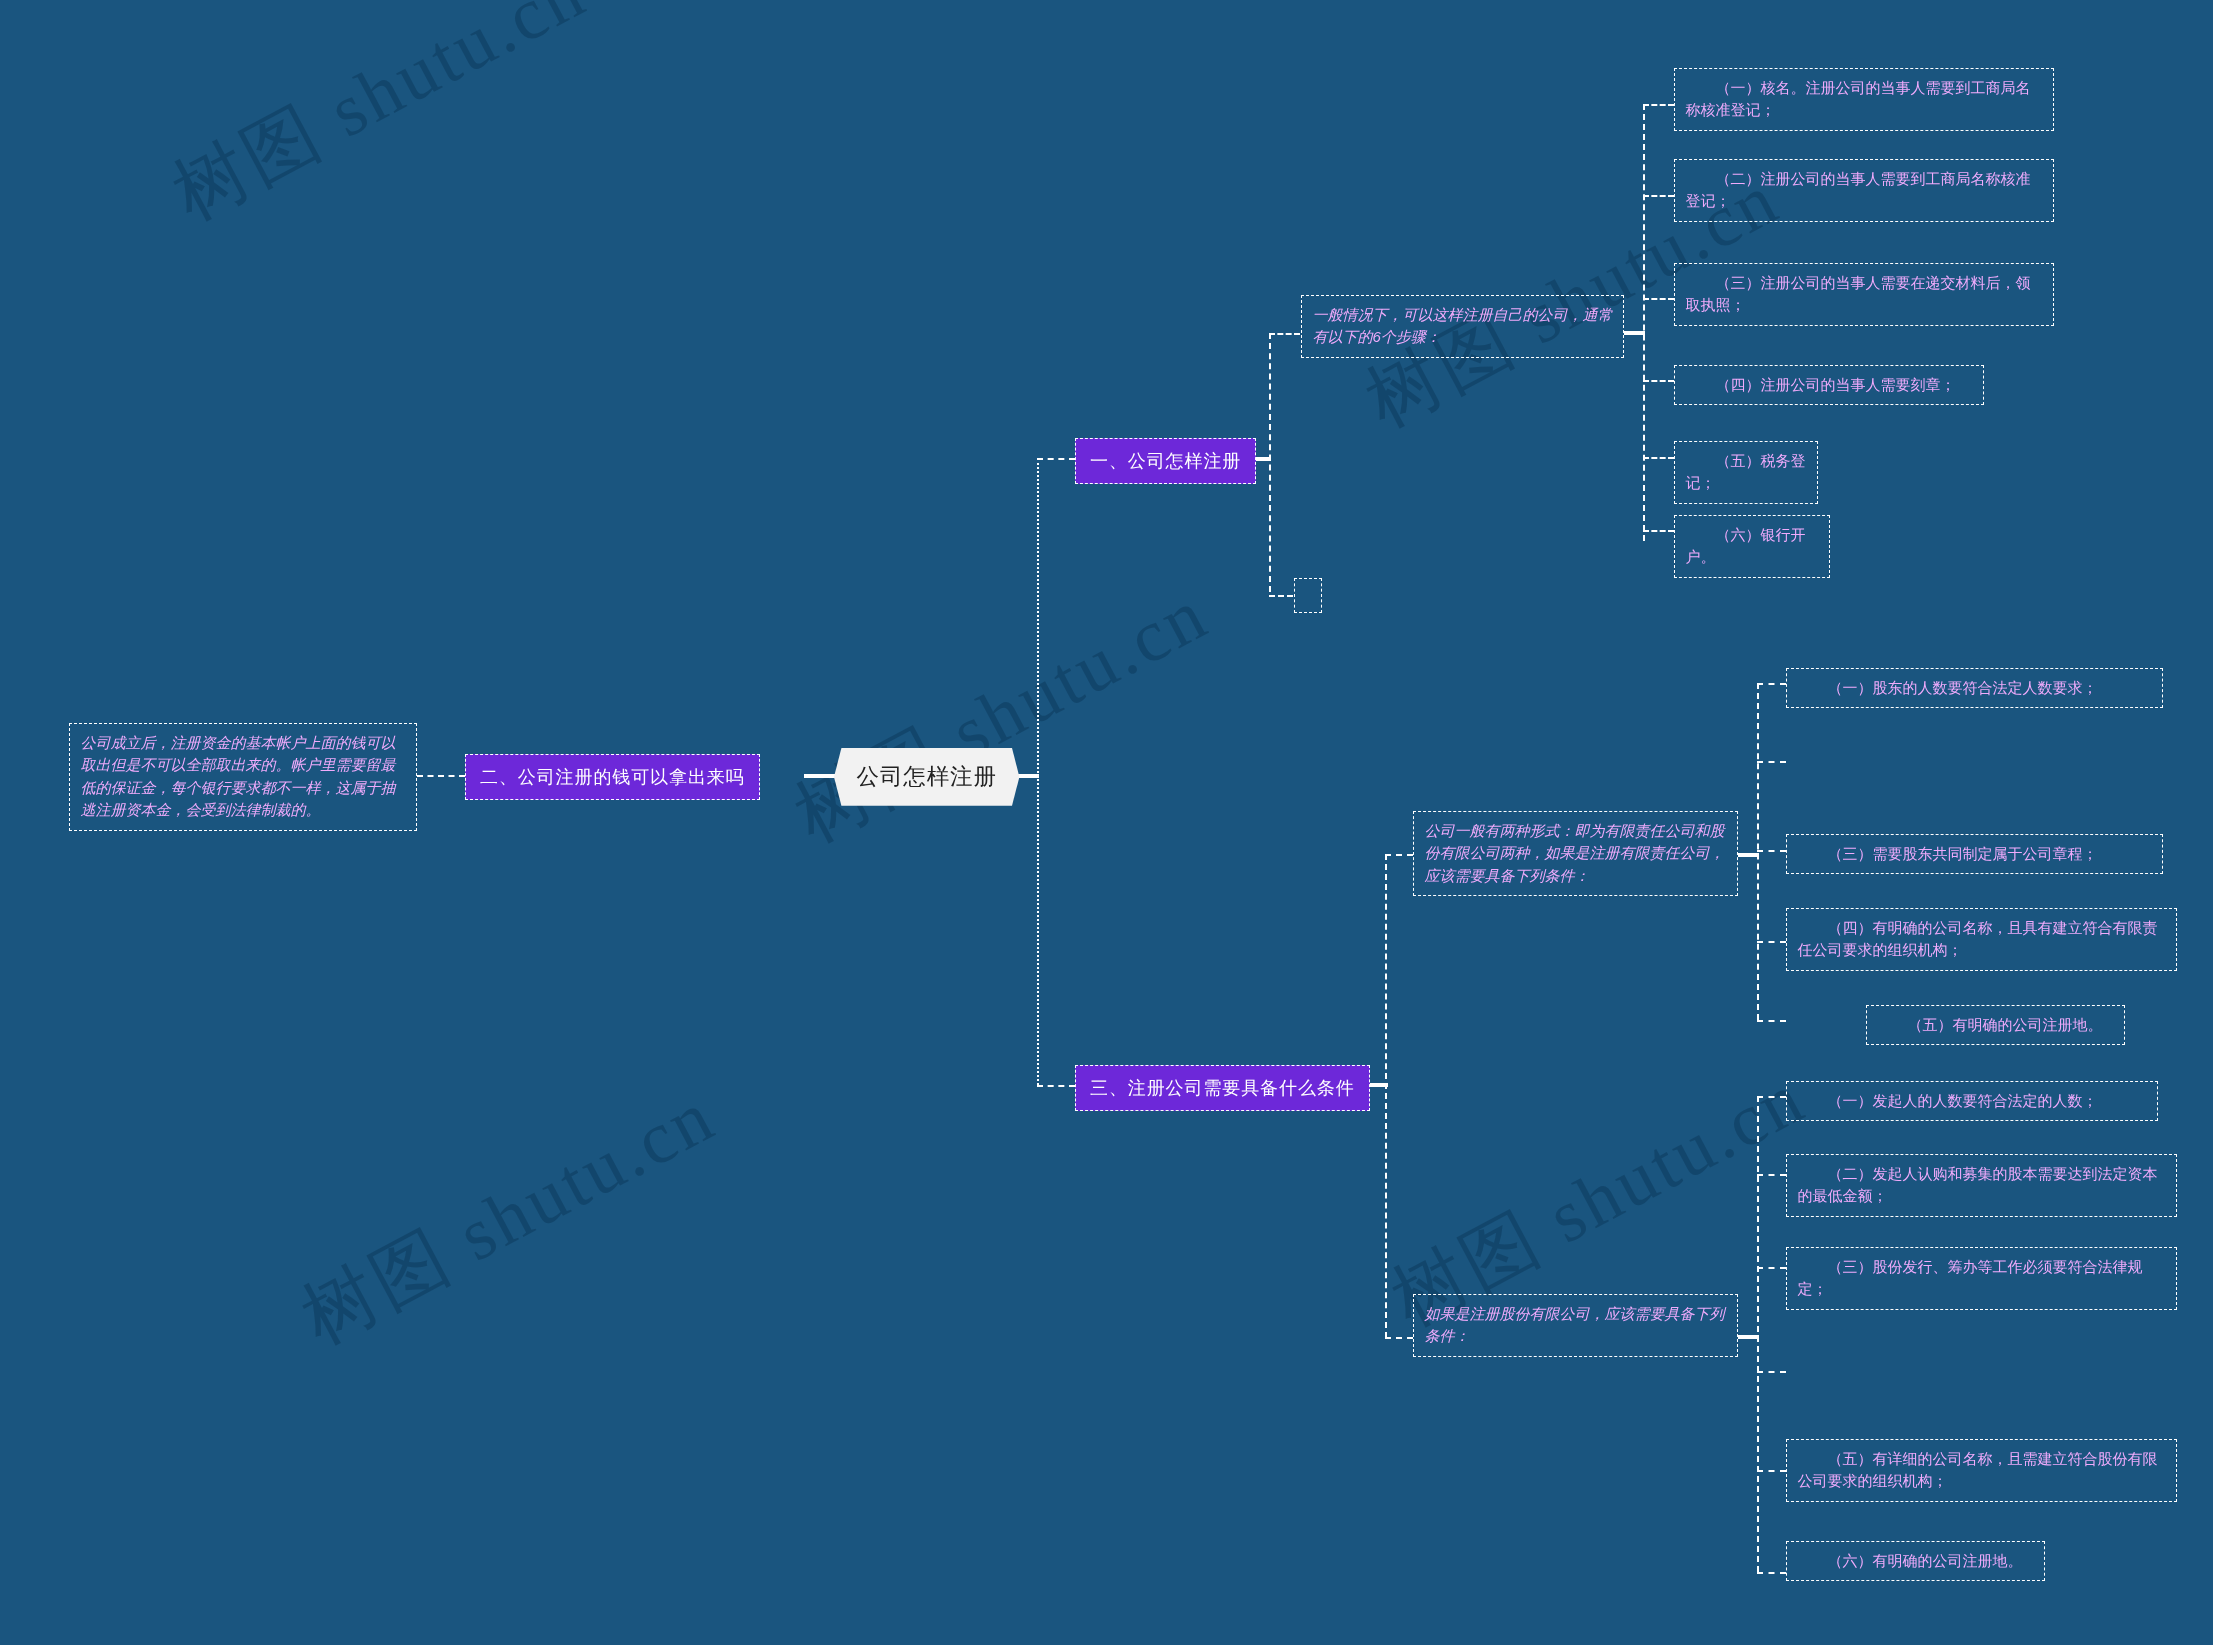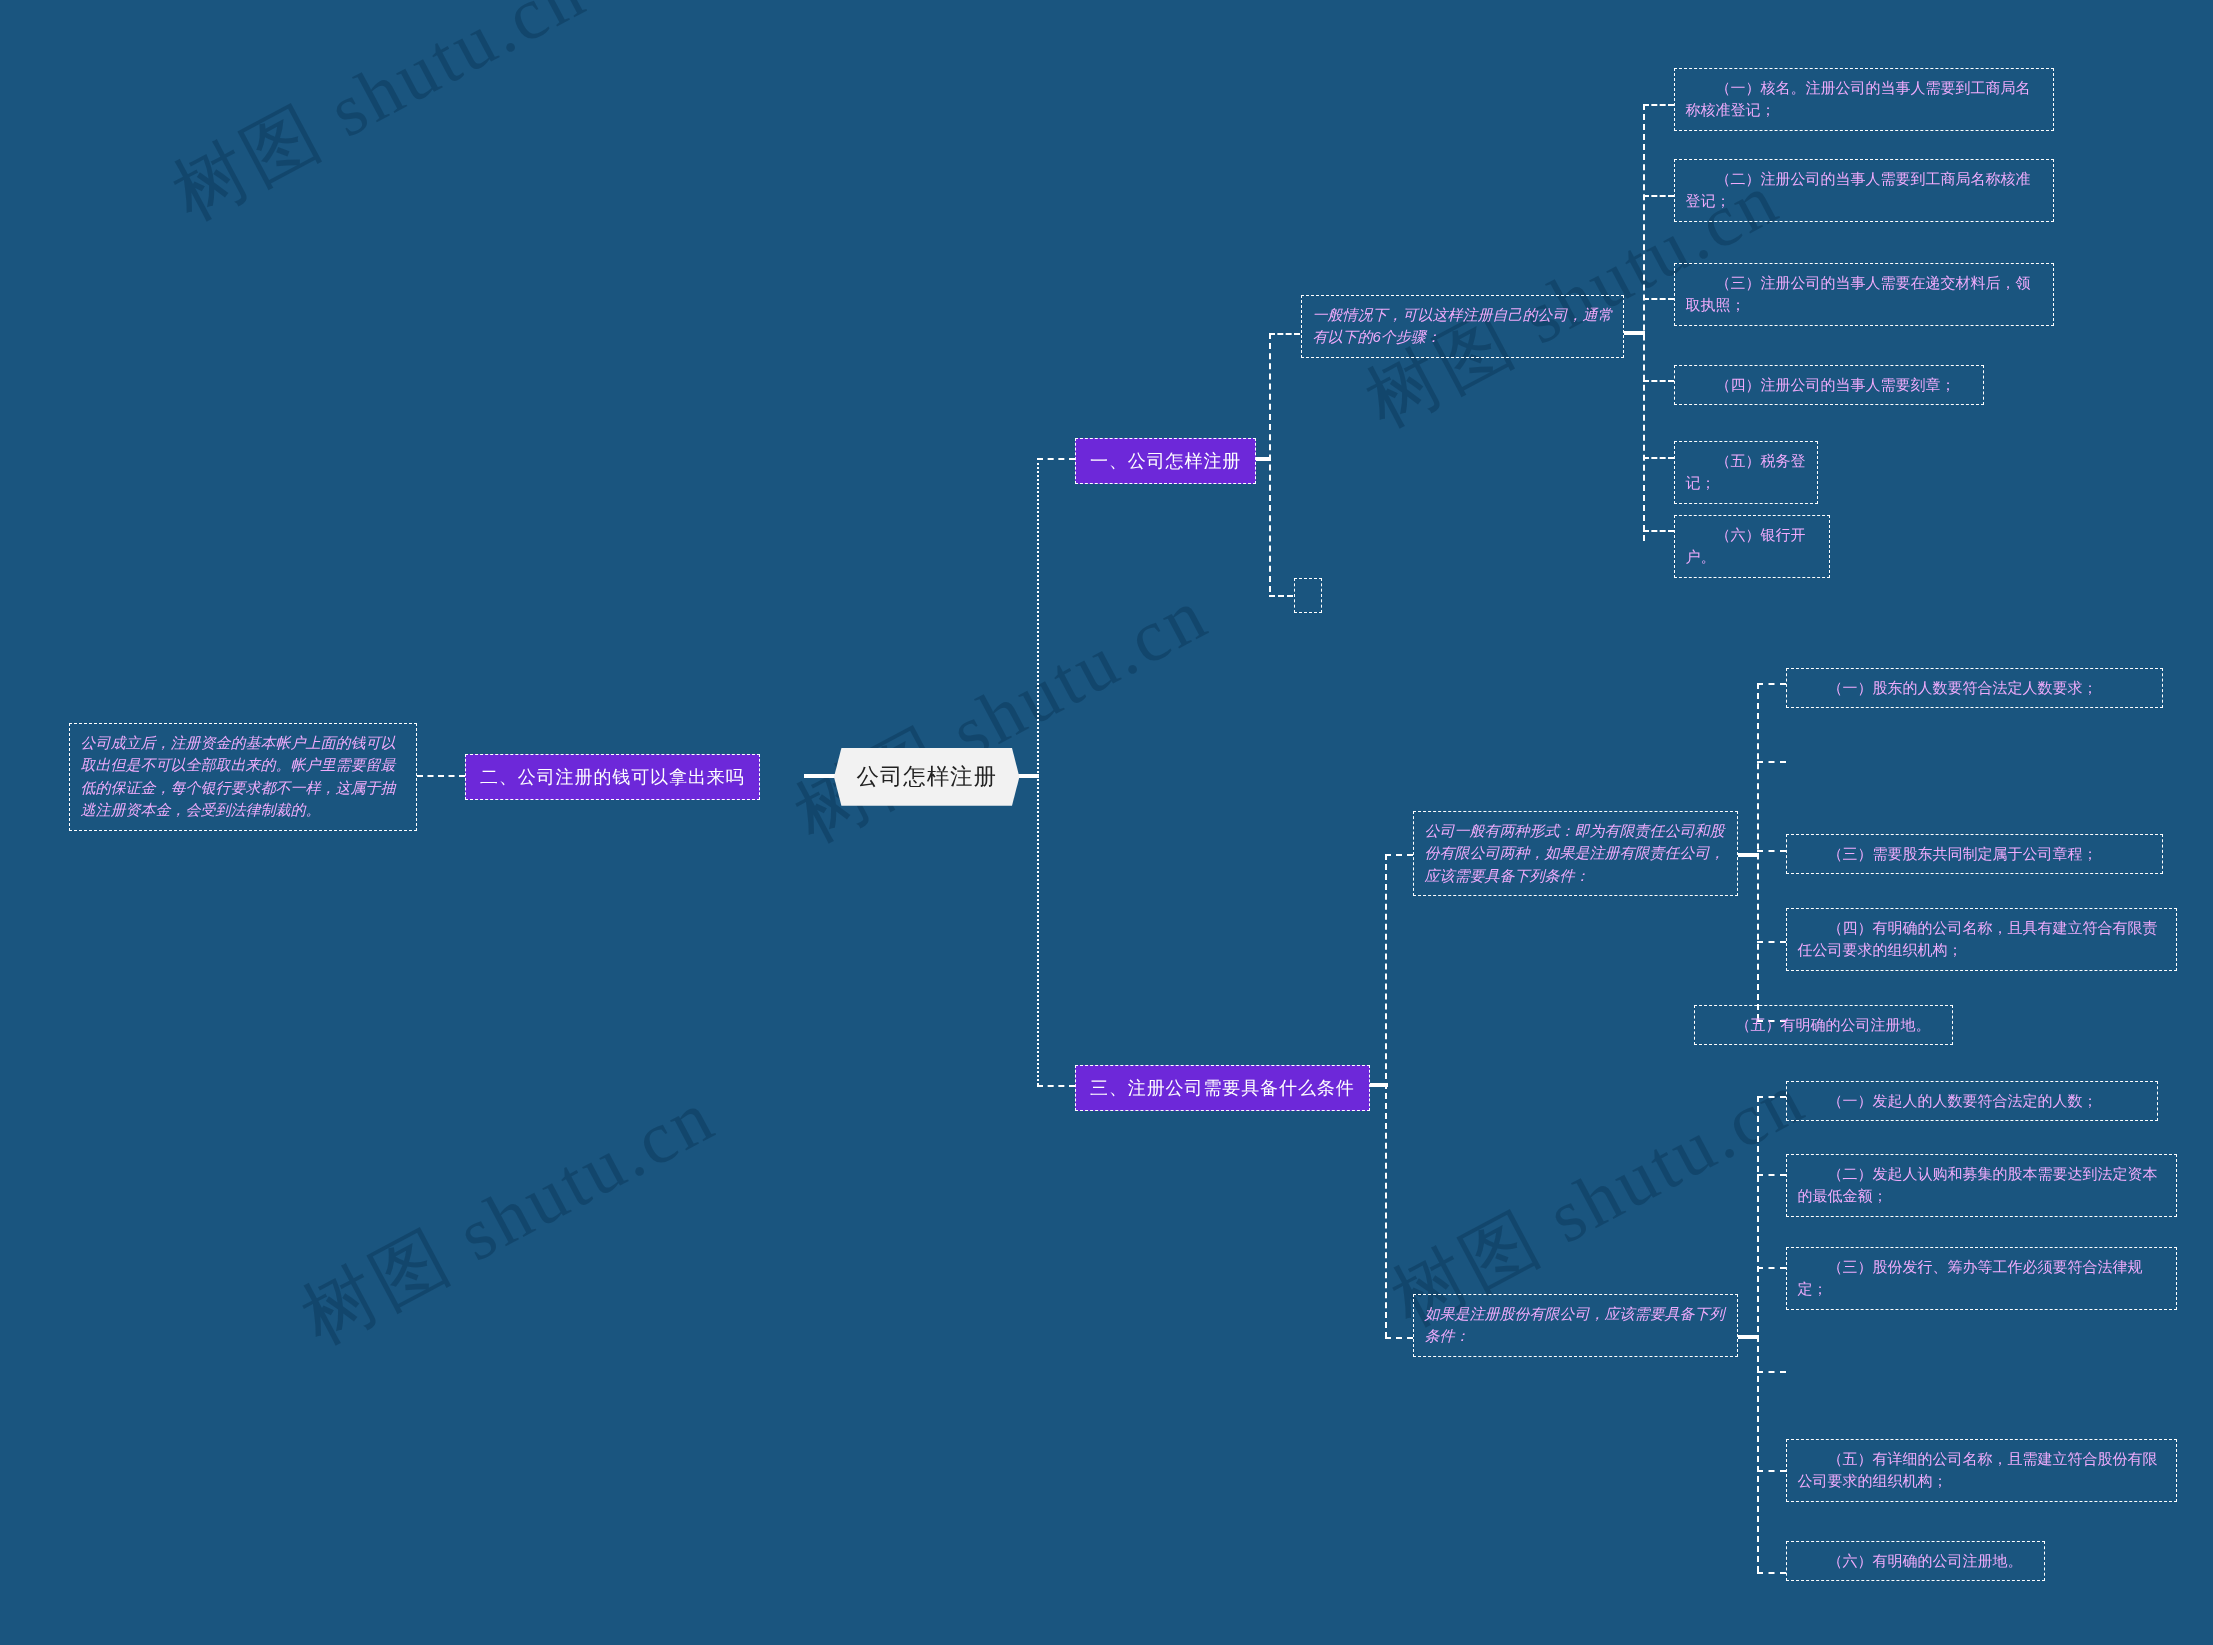--- a/index.html
+++ b/index.html
@@ -158,21 +158,21 @@
   <div class="node leaf" style="left:1674px;top:263px;width:380px;">（三）注册公司的当事人需要在递交材料后，领取执照；</div>
   <div class="node leaf" style="left:1674px;top:365px;width:310px;">（四）注册公司的当事人需要刻章；</div>
   <div class="node leaf" style="left:1674px;top:441px;width:144px;">（五）税务登记；</div>
   <div class="node leaf" style="left:1674px;top:515px;width:156px;">（六）银行开户。</div>
 
   <div class="node leaf noindent" style="left:1413px;top:811px;width:325px;">公司一般有两种形式：即为有限责任公司和股份有限公司两种，如果是注册有限责任公司，应该需要具备下列条件：</div>
 
   <div class="node leaf" style="left:1786px;top:668px;width:377px;">（一）股东的人数要符合法定人数要求；</div>
   <div class="node leaf" style="left:1786px;top:834px;width:377px;">（三）需要股东共同制定属于公司章程；</div>
   <div class="node leaf" style="left:1786px;top:908px;width:391px;">（四）有明确的公司名称，且具有建立符合有限责任公司要求的组织机构；</div>
-  <div class="node leaf" style="left:1694px;top:1005px;width:259px;">（五）有明确的公司注册地。</div>
+  <div class="node leaf" style="left:1866px;top:1005px;width:259px;">（五）有明确的公司注册地。</div>
 
   <div class="node leaf noindent" style="left:1413px;top:1294px;width:325px;">如果是注册股份有限公司，应该需要具备下列条件：</div>
 
   <div class="node leaf" style="left:1786px;top:1081px;width:372px;">（一）发起人的人数要符合法定的人数；</div>
   <div class="node leaf" style="left:1786px;top:1154px;width:391px;">（二）发起人认购和募集的股本需要达到法定资本的最低金额；</div>
   <div class="node leaf" style="left:1786px;top:1247px;width:391px;">（三）股份发行、筹办等工作必须要符合法律规定；</div>
   <div class="node leaf" style="left:1786px;top:1439px;width:391px;">（五）有详细的公司名称，且需建立符合股份有限公司要求的组织机构；</div>
   <div class="node leaf" style="left:1786px;top:1541px;width:259px;">（六）有明确的公司注册地。</div>
 
 </div>

